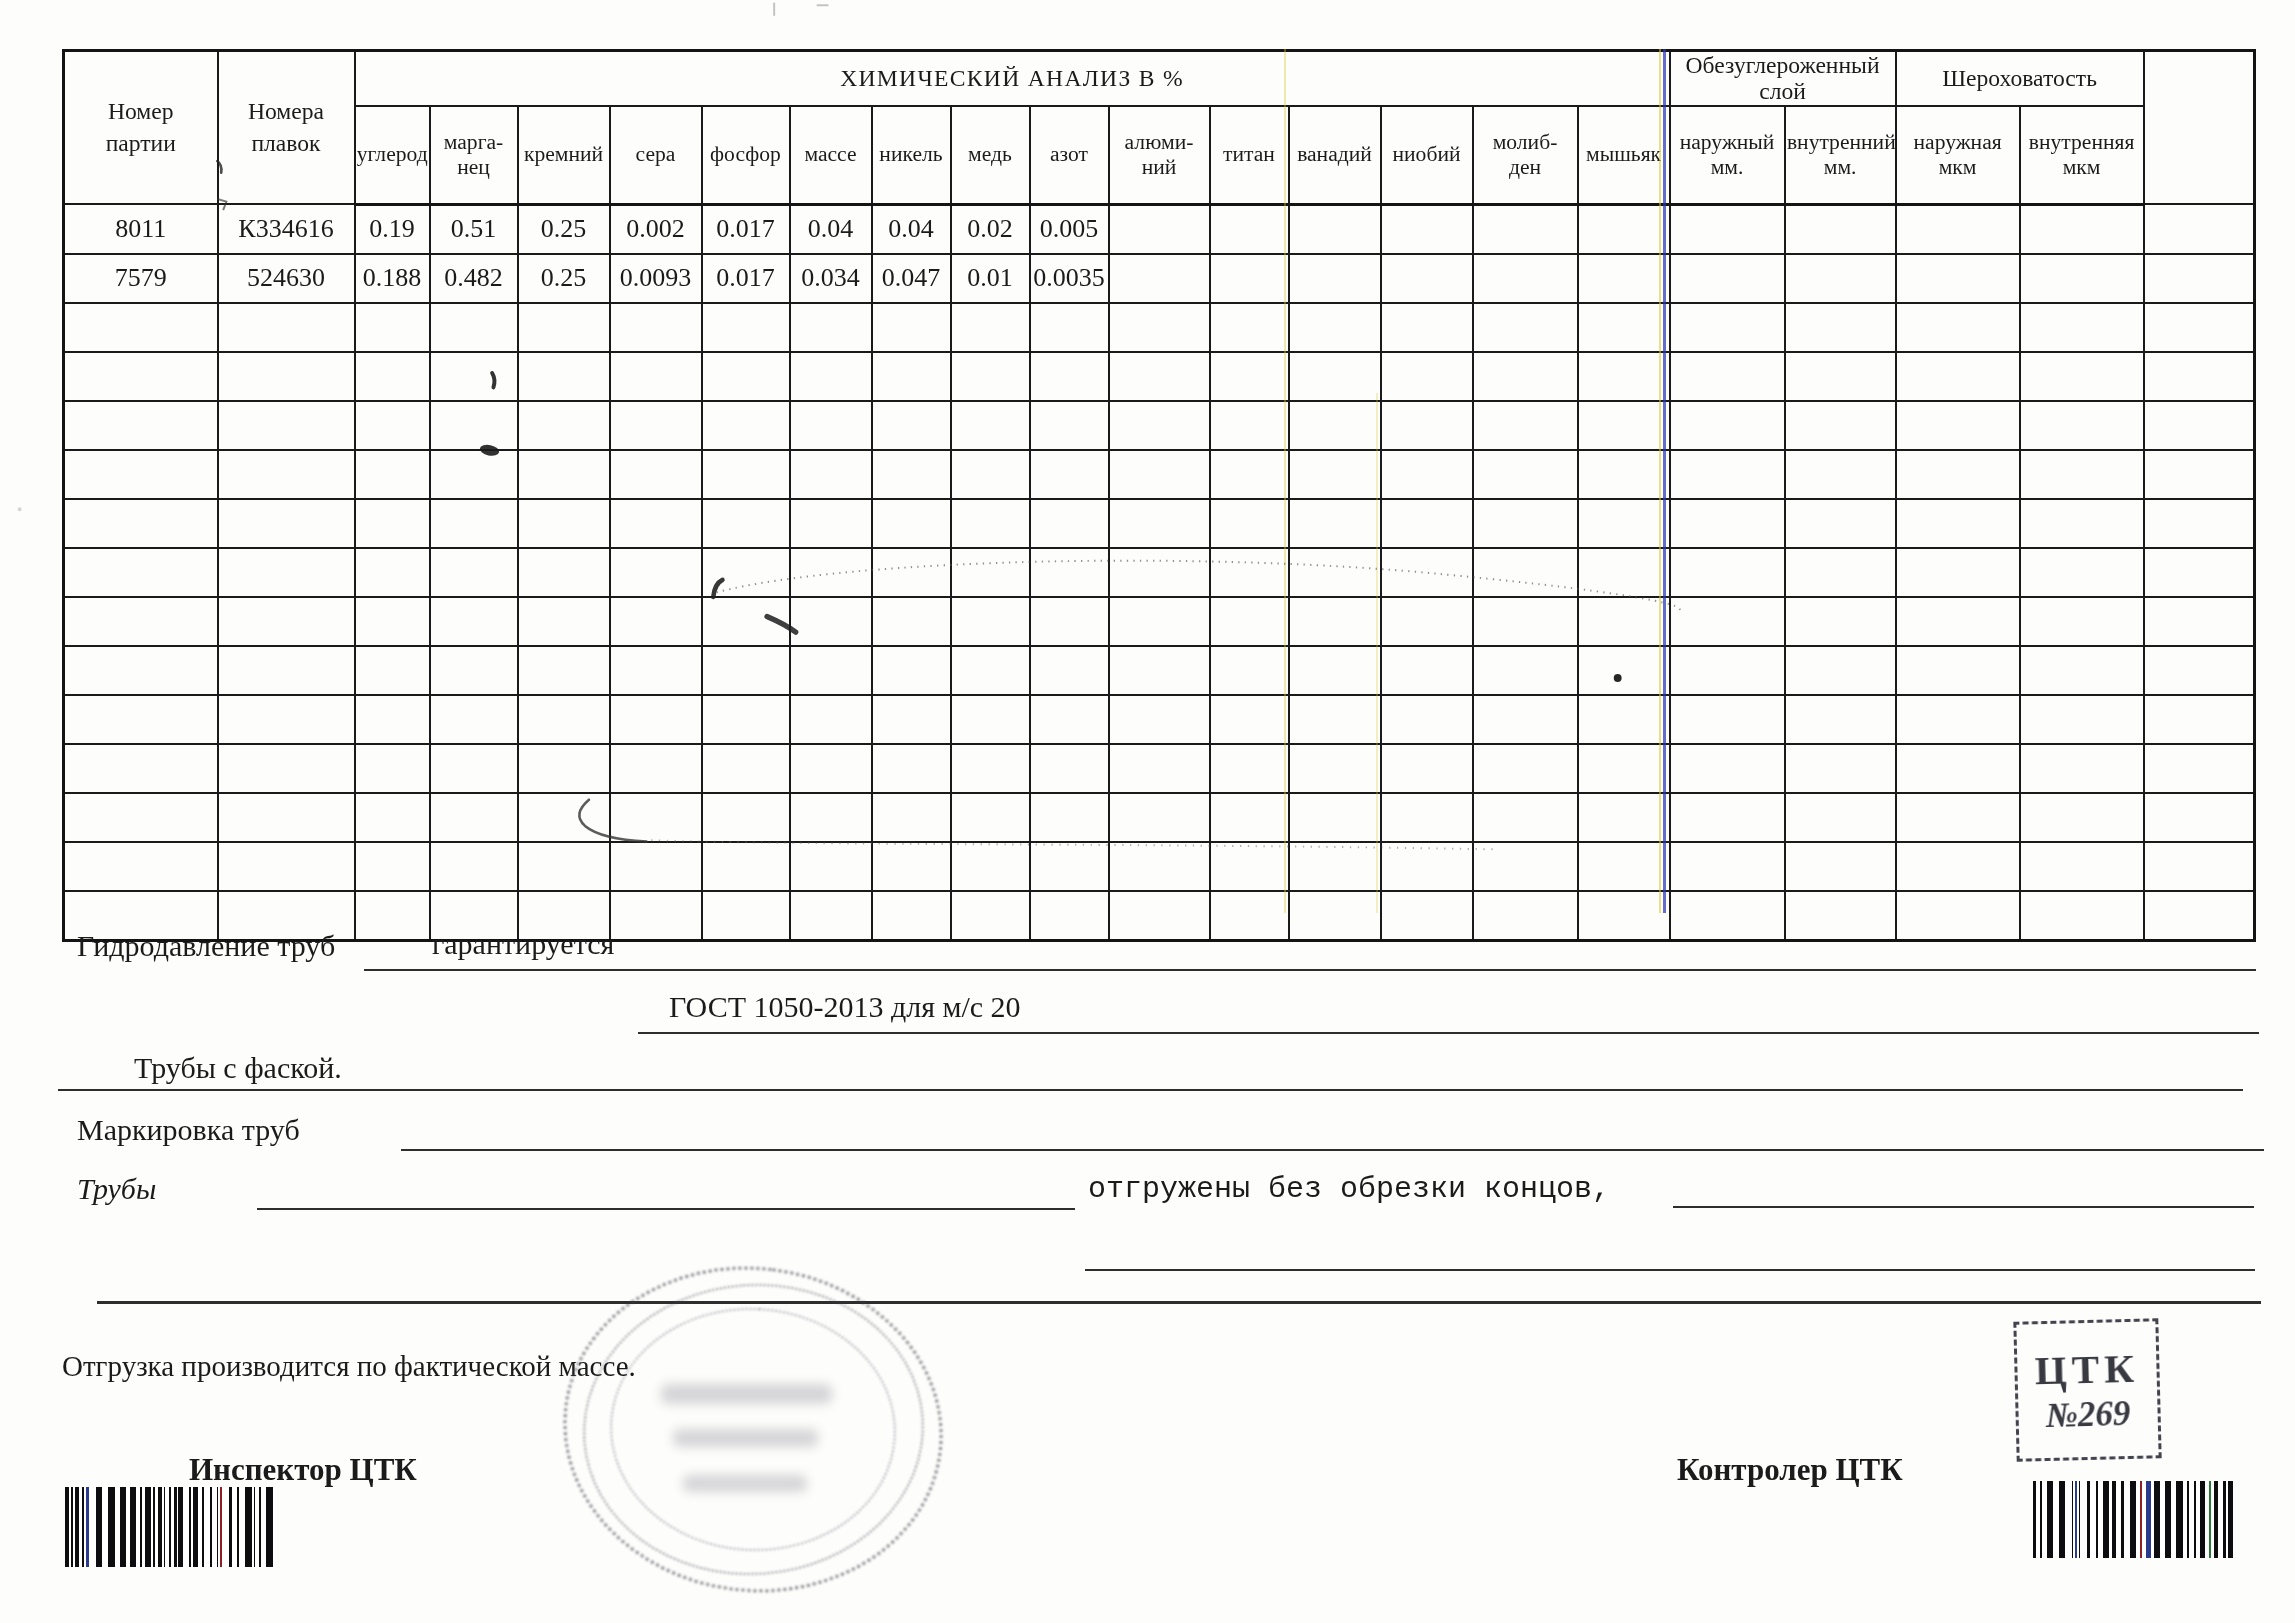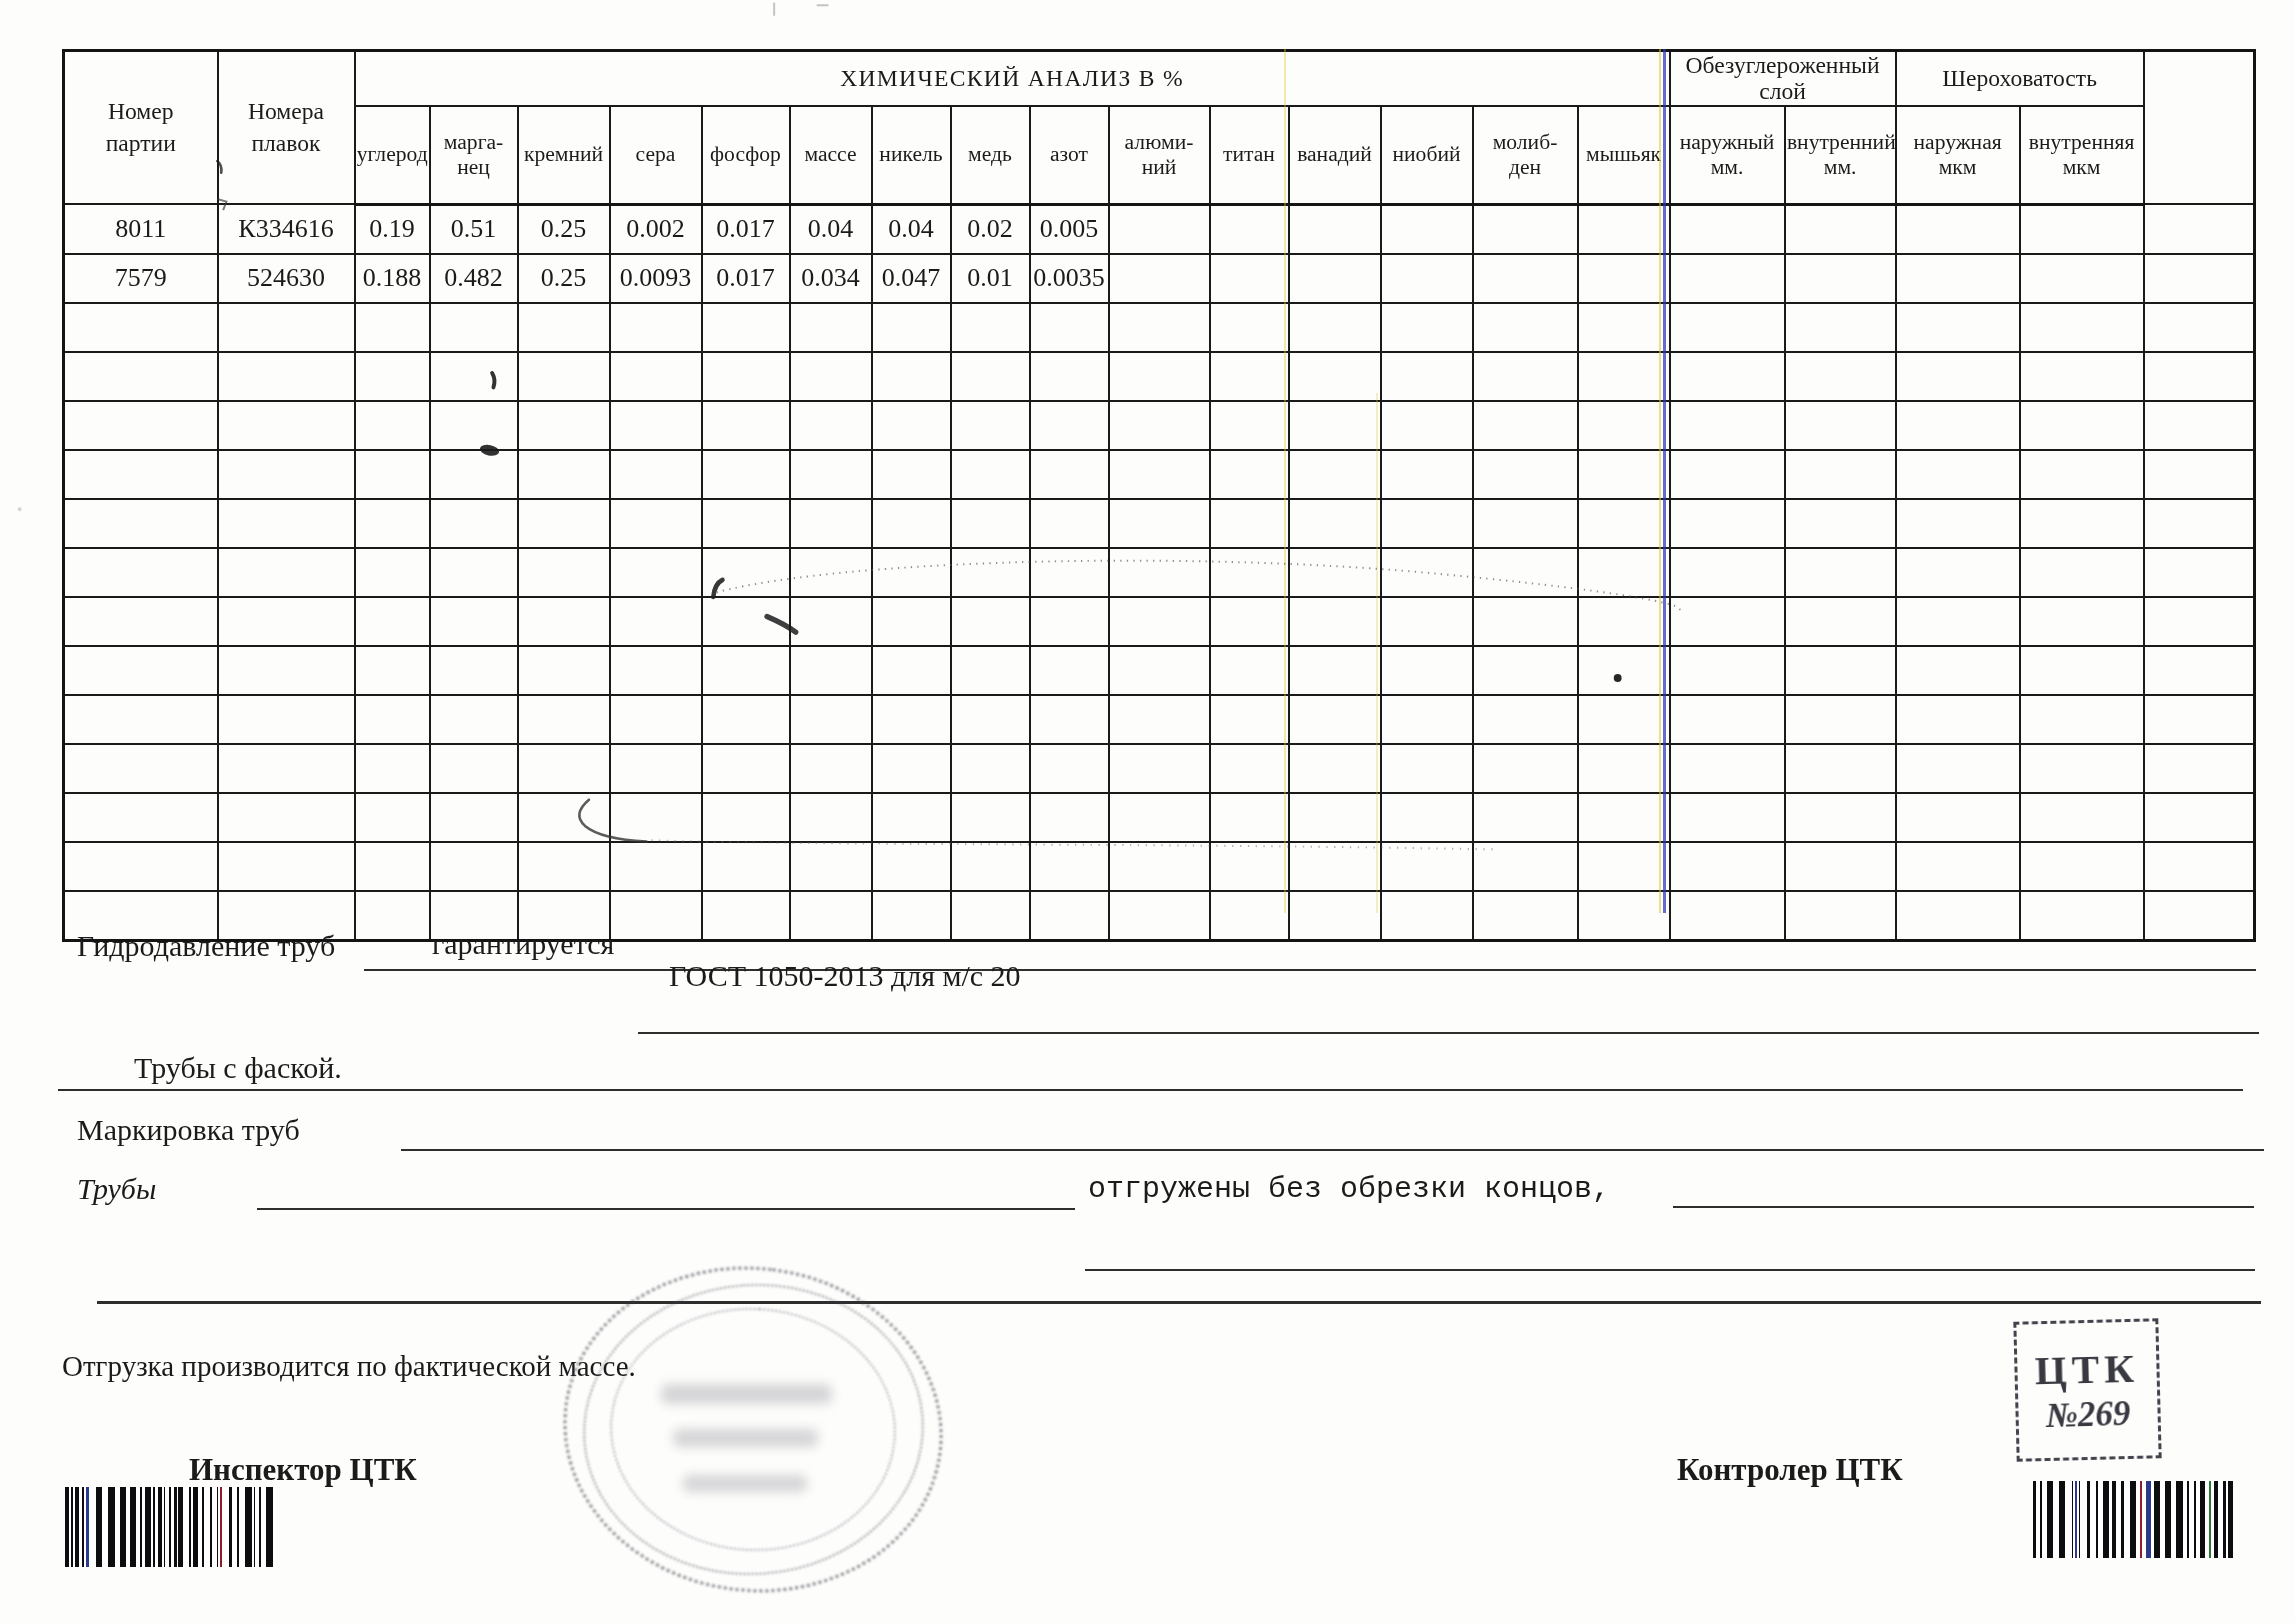--- a/index.html
+++ b/index.html
@@ -497,21 +497,21 @@
 
   <div class="vline v-yel1"></div>
   <div class="vline v-blue"></div>
   <div class="vline v-yel2"></div>
   <div class="vline v-yel3"></div>
 
   <div class="fl" style="left:77px;top:929px;">Гидродавление труб</div>
   <div class="fl" style="left:432px;top:927px;">гарантируется</div>
   <div class="rule thin" style="left:364px;top:969px;width:1892px;"></div>
 
-  <div class="fl" style="left:669px;top:959px;">ГОСТ 1050-2013 для м/с 20</div>
+  <div class="fl" style="left:669px;top:990px;">ГОСТ 1050-2013 для м/с 20</div>
   <div class="rule thin" style="left:638px;top:1032px;width:1621px;"></div>
 
   <div class="fl" style="left:134px;top:1051px;">Трубы с фаской.</div>
   <div class="rule thin" style="left:58px;top:1089px;width:2185px;"></div>
 
   <div class="fl" style="left:77px;top:1113px;">Маркировка труб</div>
   <div class="rule thin" style="left:401px;top:1149px;width:1863px;"></div>
 
   <div class="fl" style="left:77px;top:1172px;font-style:italic;">Трубы</div>
   <div class="rule thin" style="left:257px;top:1208px;width:818px;"></div>

